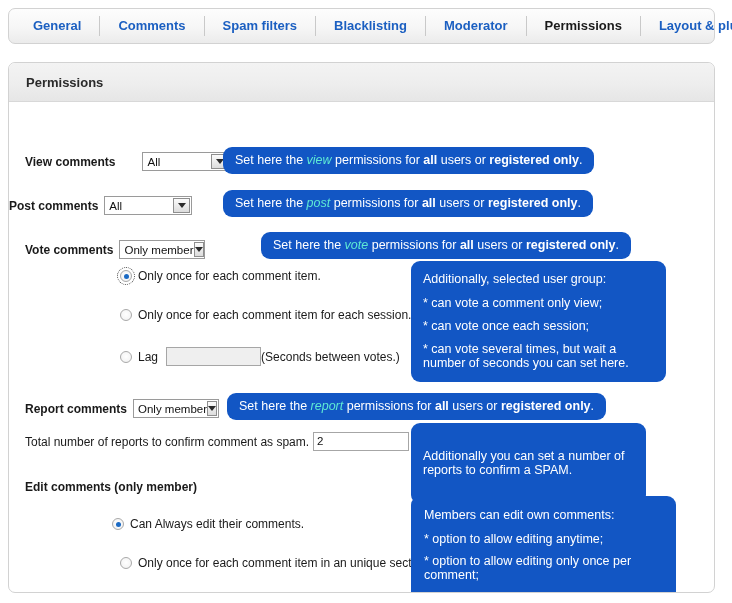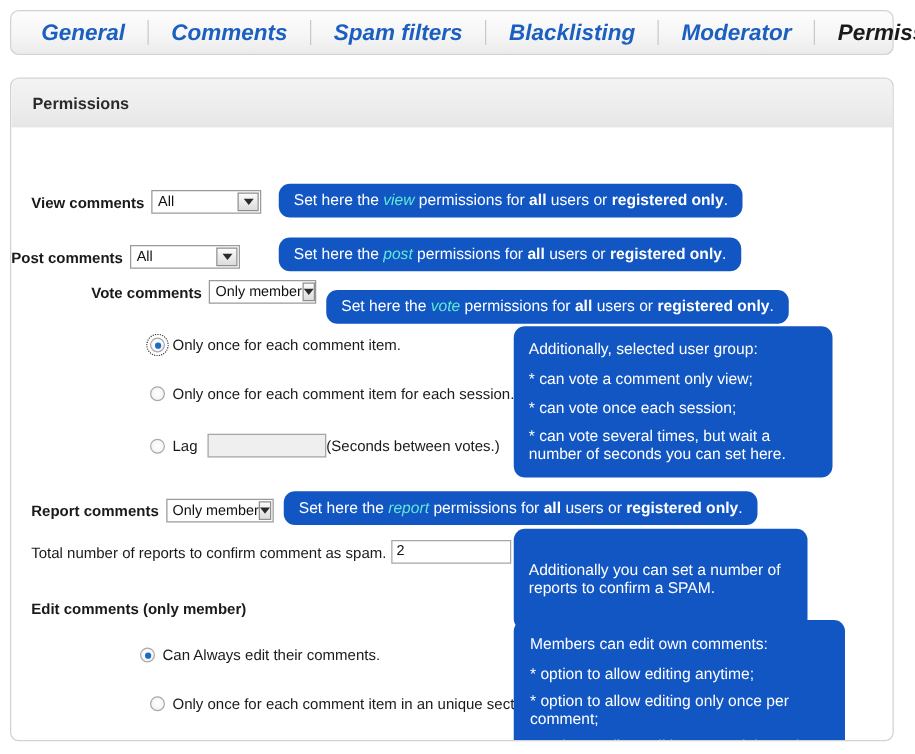--- a/index.html
+++ b/index.html
@@ -26,28 +26,27 @@
     height: 36px;
     box-sizing: border-box;
     background: linear-gradient(to bottom, #fdfdfd 0%, #f6f6f6 55%, #ebebeb 100%);
     border: 1px solid #d2d2d2;
     border-radius: 7px;
     display: flex;
     align-items: center;
     padding-left: 6px;
   }
   .tab {
-    font-size: 18px;
+    font-size: 13px;
     font-weight: bold;
     color: #1b5fc1;
     padding: 0 18px;
     line-height: 34px;
     white-space: nowrap;
     cursor: pointer;
-    font-style: italic;
   }
   .tab.active {
     color: #1a1a1a;
     cursor: default;
   }
   .tabsep {
     width: 1px;
     height: 20px;
     background: #c9c9c9;
     flex: 0 0 1px;
@@ -236,21 +235,21 @@
   <div class="tabsep"></div>
   <div class="tab">Layout &amp; plugins</div>
 
 </div>
 
 <div class="panel">
   <div class="panel-header">Permissions</div>
 
   <div class="panel-body">
 
-    <div class="row" style="left:16px; top:50px;">
+    <div class="row" style="left:16px; top:50px;gap:21px;">
       <span class="field-label">View comments</span>
       <div class="sel" style="width:88px; margin-left:6px;">
         <span class="sel-text">All</span>
         <span class="sel-btn">
             <span class="caret"></span>
           </span>
       </div>
     </div>
 
     <div class="tip" style="left:214px; top:45px;">
@@ -264,21 +263,21 @@
         <span class="sel-btn">
             <span class="caret"></span>
           </span>
       </div>
     </div>
 
     <div class="tip" style="left:214px; top:88px;">
       <span>Set here the </span><i>post</i><span> permissions for </span><b>all</b><span> users or </span><b>registered only</b><span>.</span>
     </div>
 
-    <div class="row" style="left:16px; top:122px;margin-left:48px;">
+    <div class="row" style="left:16px; top:138px;">
       <span class="field-label">Vote comments</span>
       <div class="sel" style="width:86px; margin-left:6px;">
         <span class="sel-text">Only member</span>
         <span class="sel-btn">
             <span class="caret"></span>
           </span>
       </div>
     </div>
 
     <div class="radio-line" style="left:111px; top:167px;">

